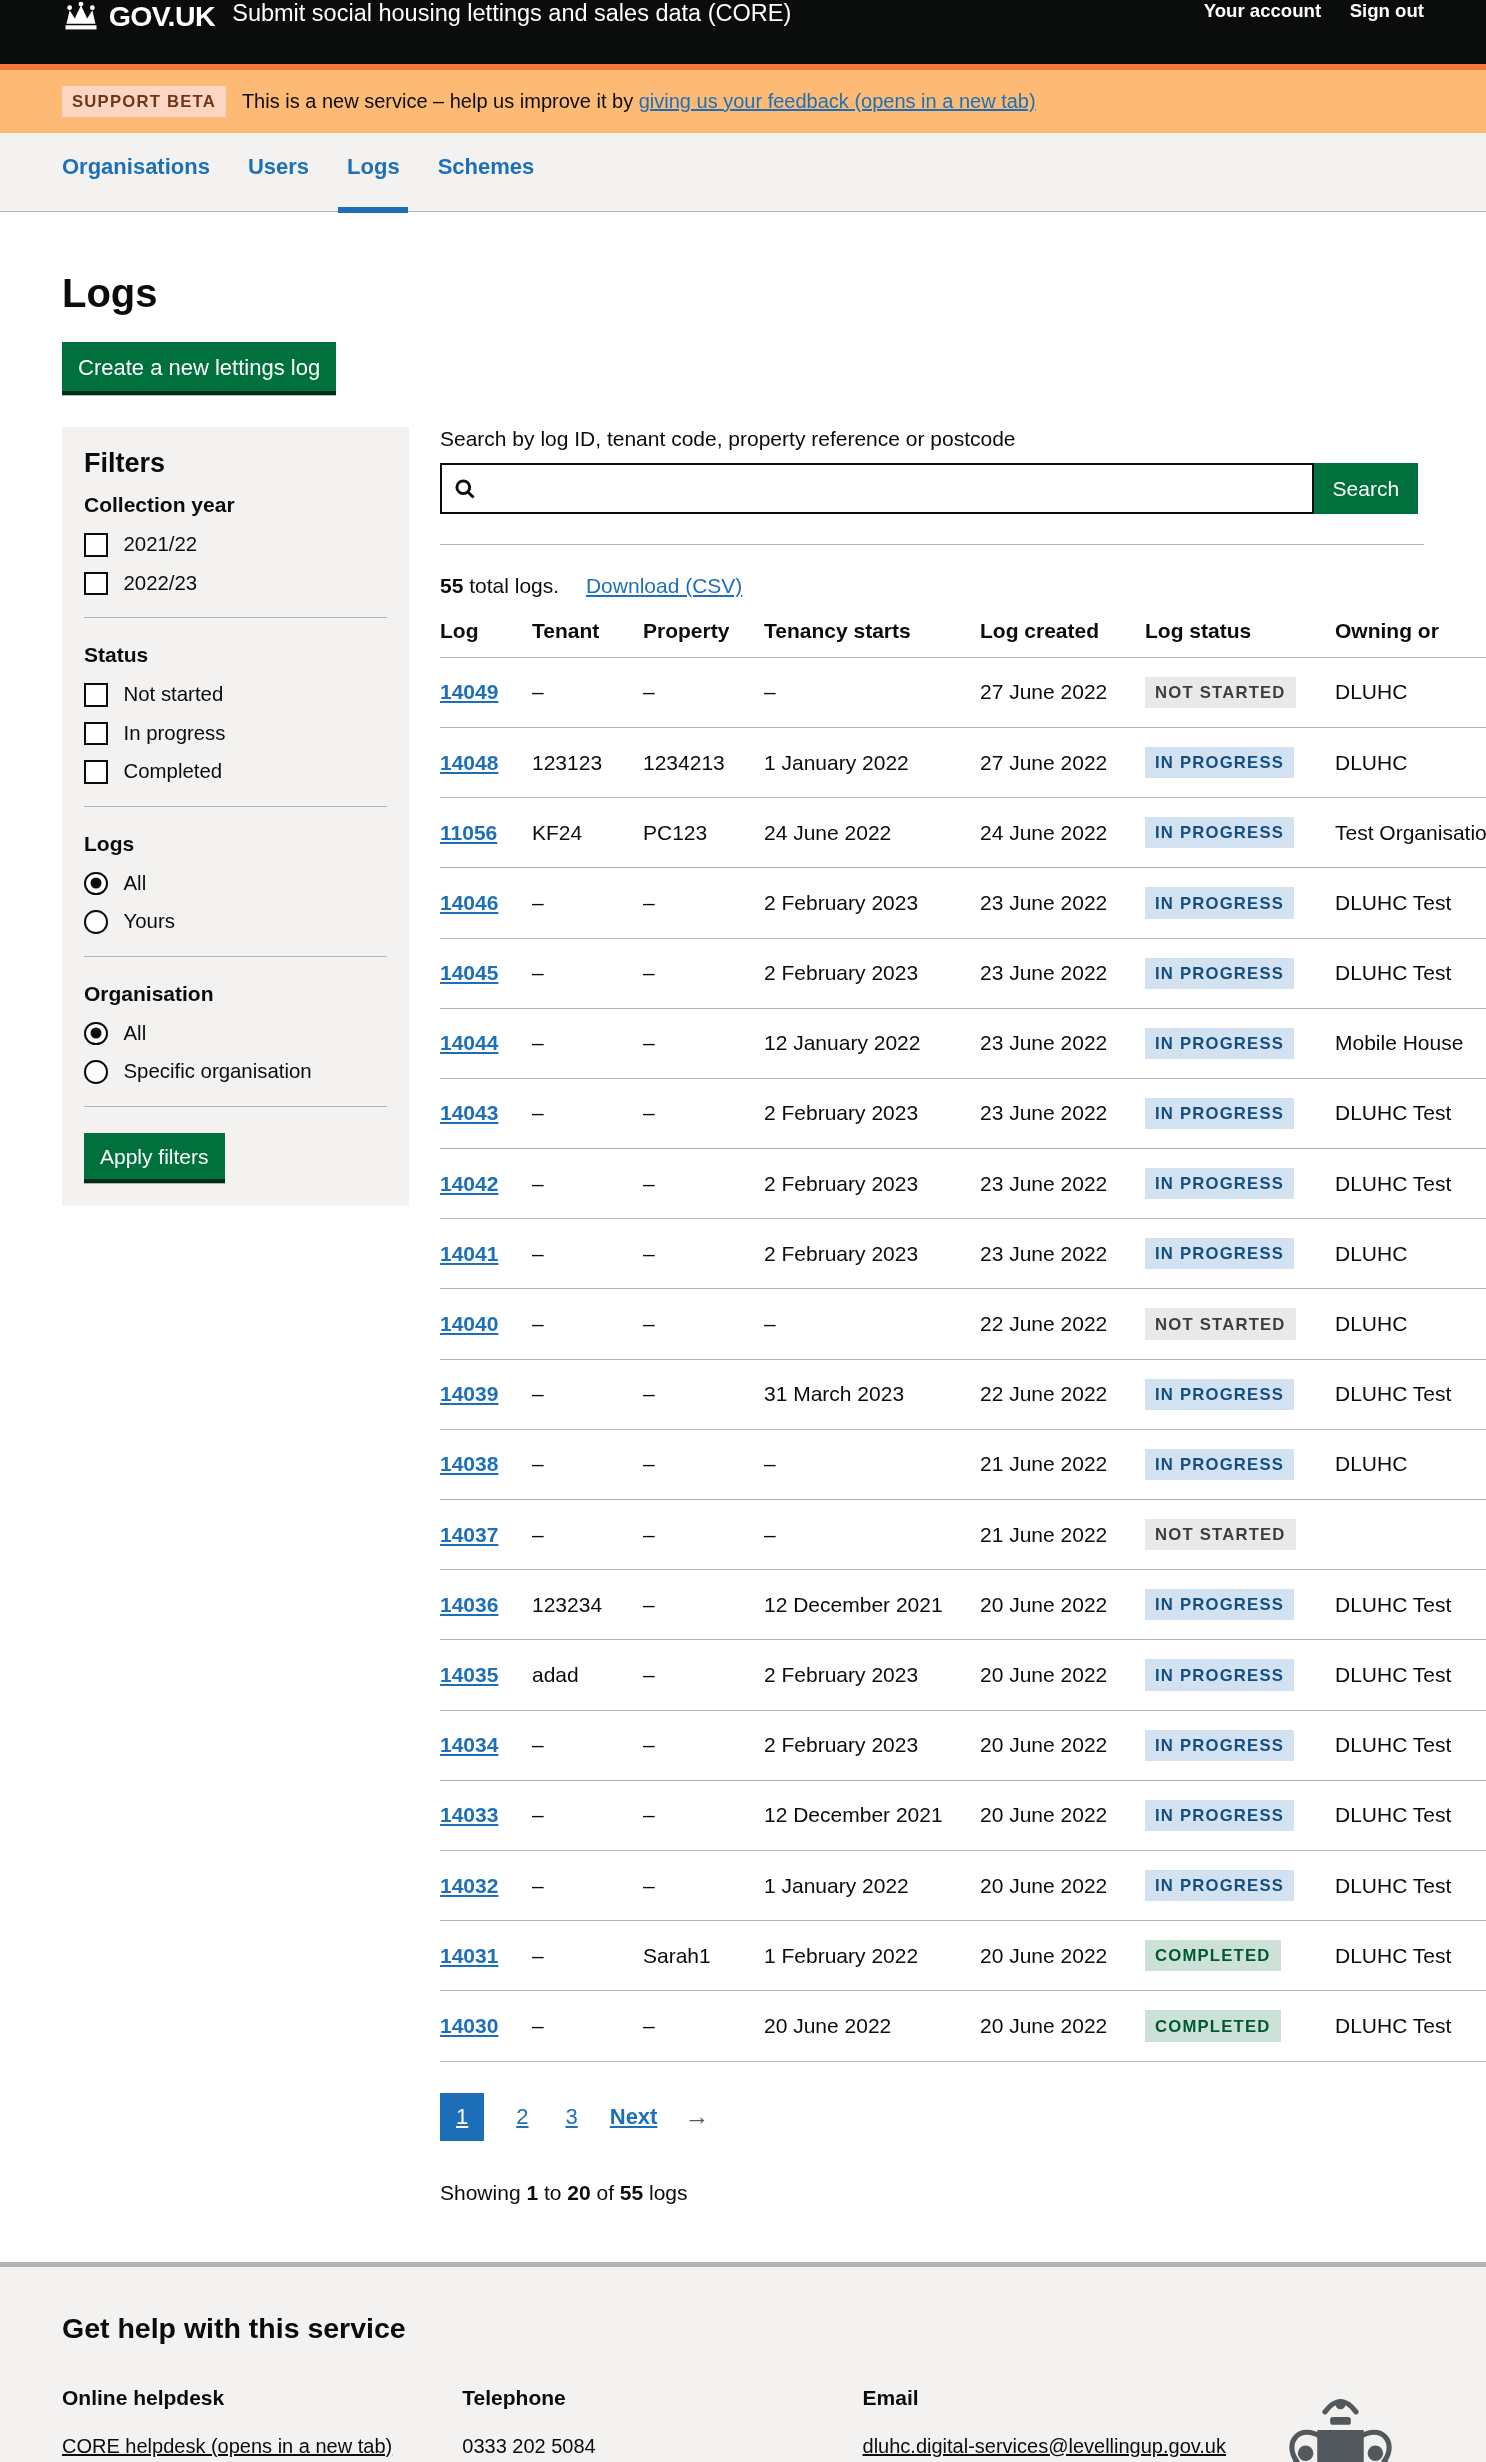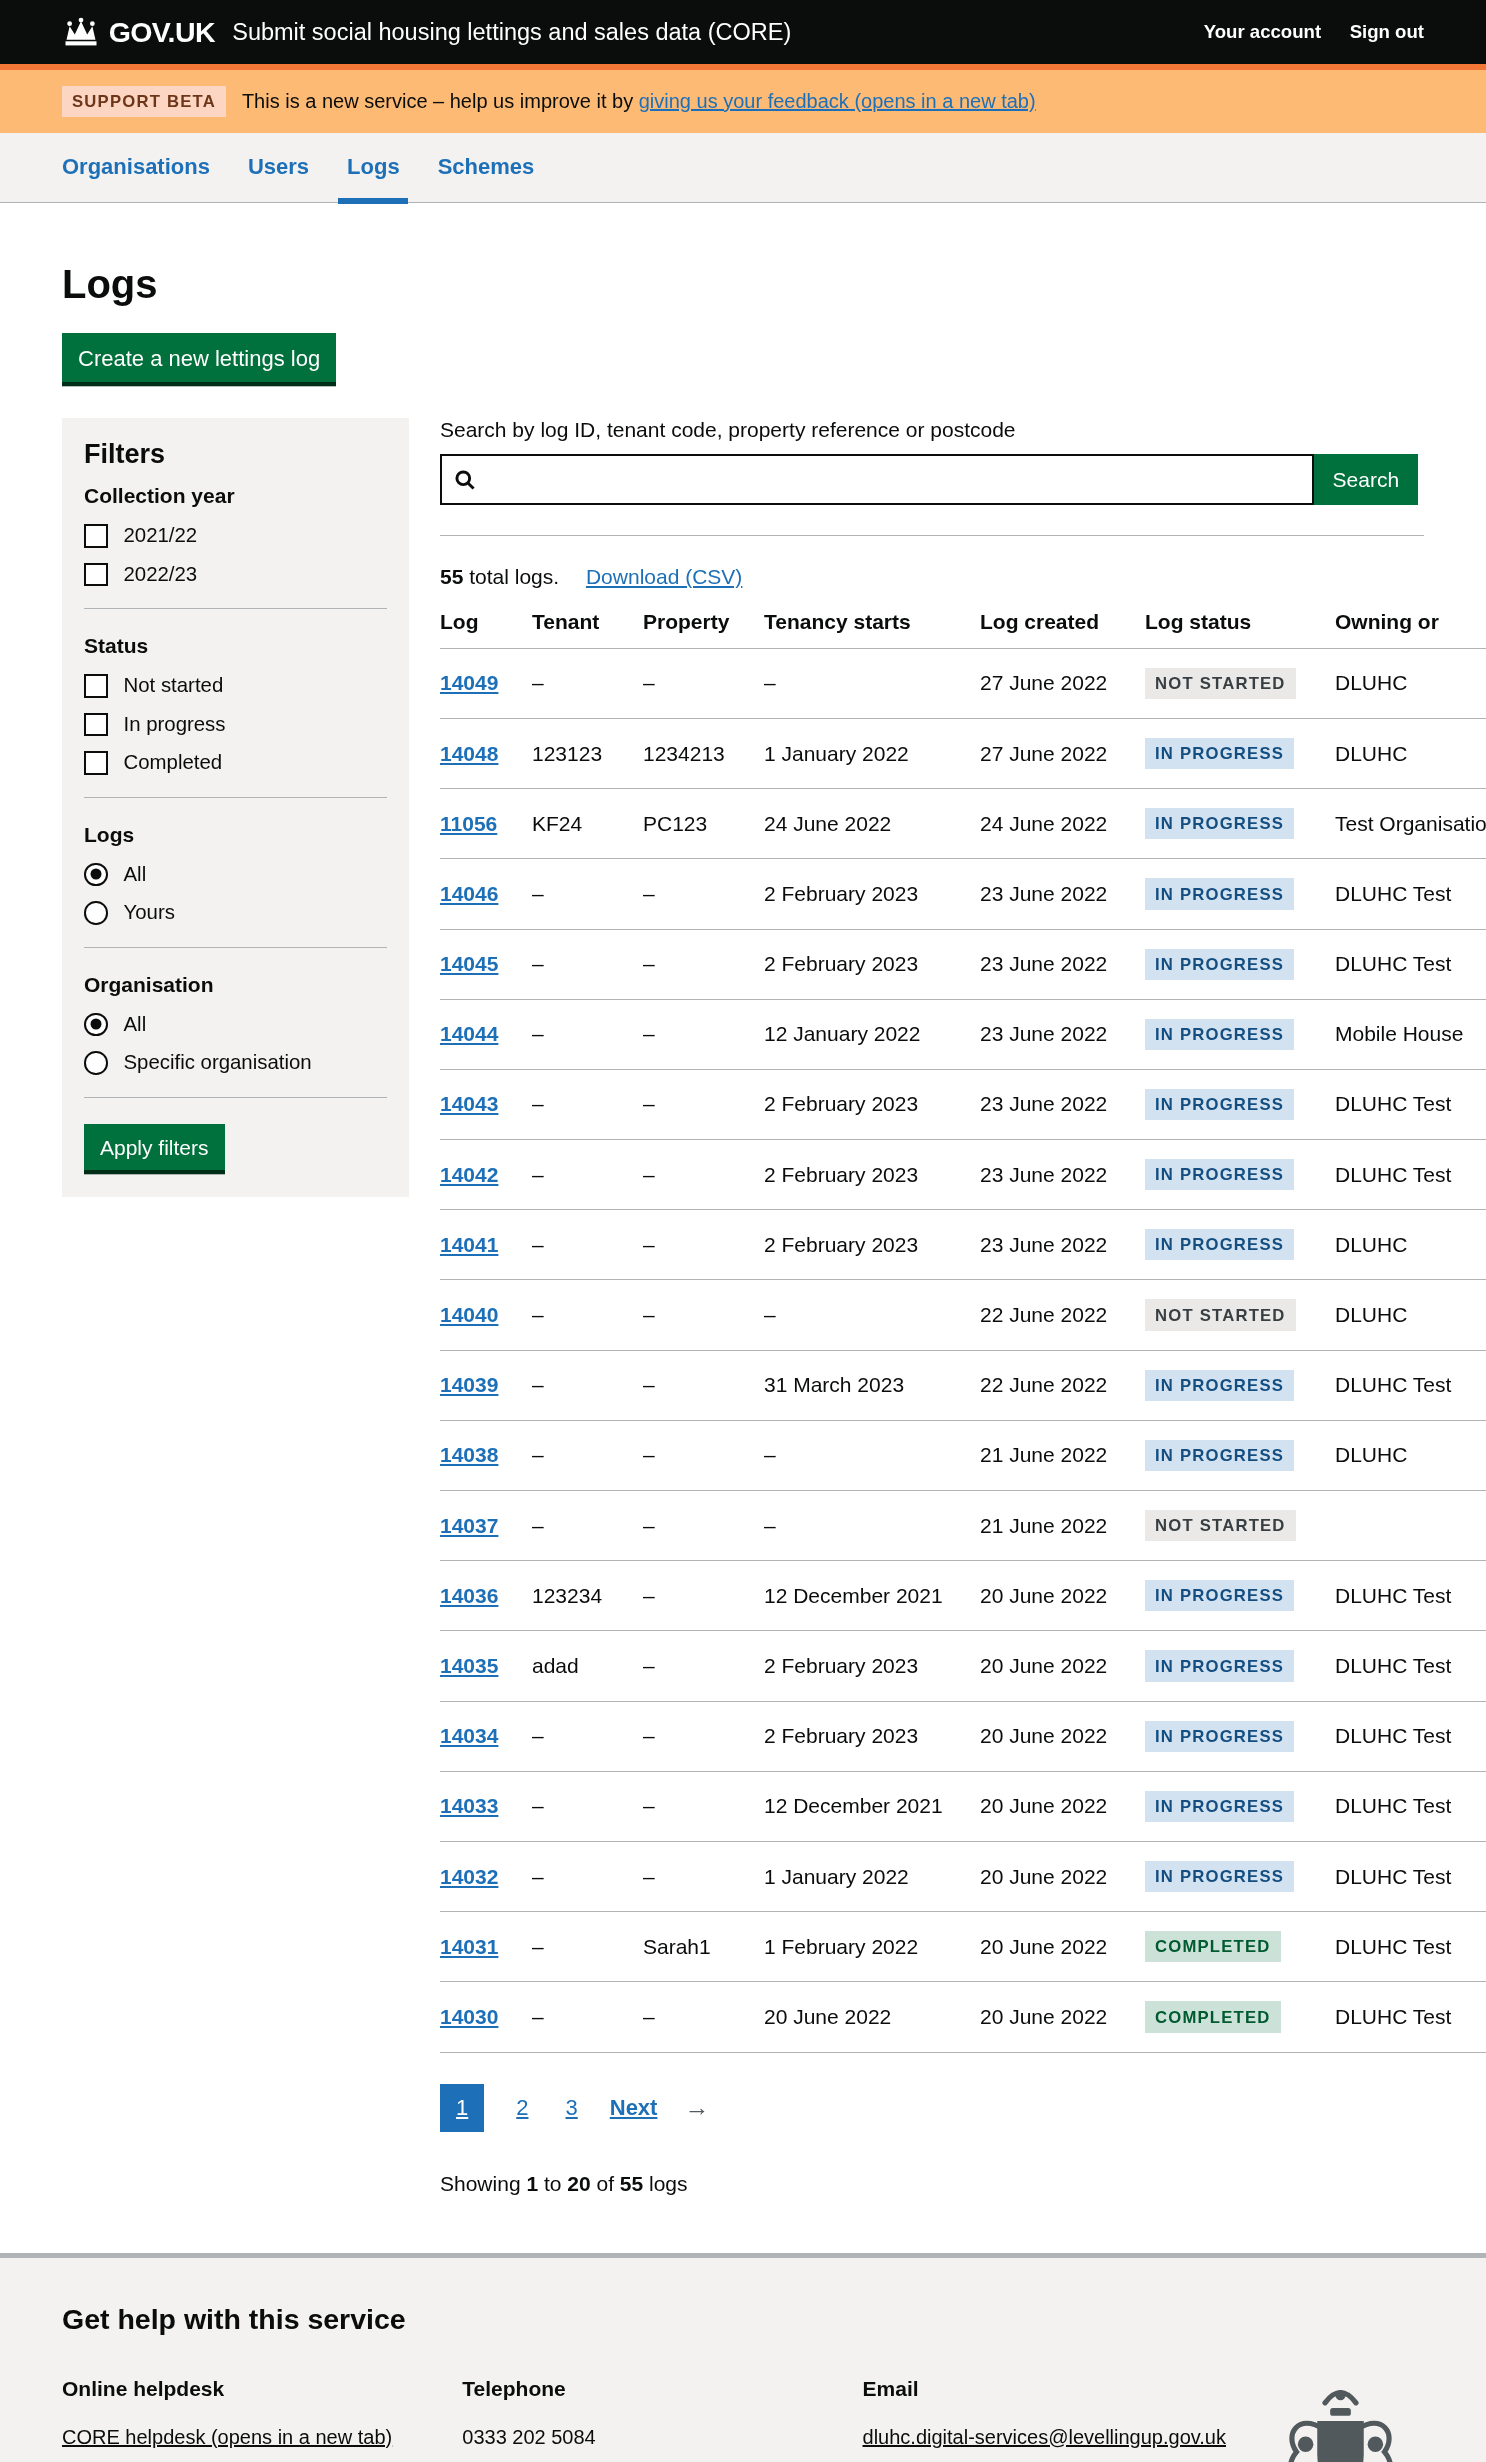--- a/index.html
+++ b/index.html
@@ -7,21 +7,21 @@
   body {
     width:1486px; min-height:2462px;
     font-family:"Liberation Sans", sans-serif;
     color:#0b0c0c; background:#ffffff;
     font-size:21px;
   }
   .container { width:1362px; margin:0 auto; }
 
   
   .govuk-header { background:#0b0c0c; border-bottom:6.2px solid #f47738; }
-  .header-inner { display:flex; align-items:center; height:64px; }
+  .header-inner { display:flex; align-items:flex-start; height:64px; }
   .brand { display:flex; align-items:center; gap:8.7px; color:#fff; }
   .brand-text { font-weight:bold; font-size:28.5px; letter-spacing:-0.6px; }
   .service-name { color:#fff; font-size:23.5px; margin-left:17.3px; text-decoration:none; }
   .header-links { margin-left:auto; display:flex; gap:28.5px; }
   .header-link { color:#fff; font-size:18.6px; font-weight:bold; text-decoration:none; cursor:pointer; }
 
   
   .phase { background:#fdba74; }
   .phase-inner { display:flex; align-items:center; gap:16px; padding:16px 0; }
   .phase-tag {
@@ -29,21 +29,21 @@
     letter-spacing:1.2px; padding:6.2px 10px 5px; text-transform:uppercase; white-space:nowrap;
   }
   .phase-text { font-size:20px; }
   a.inline-link { color:#1d70b8; text-decoration:underline; cursor:pointer; }
 
   
   .subnav { background:#f3f2f1; border-bottom:1.9px solid #b1b4b6; }
   .tabs { display:flex; gap:38px; padding-top:21px; }
   .tab {
     display:inline-block; color:#1d70b8; font-weight:bold; font-size:22px;
-    text-decoration:none; padding-bottom:22px; position:relative; cursor:pointer;
+    text-decoration:none; padding-bottom:31px; position:relative; cursor:pointer;
   }
   .tab.active::after {
     content:""; position:absolute; left:-8.7px; right:-8.7px; bottom:-1.9px;
     height:5.6px; background:#1d70b8;
   }
 
   
   main { padding-top:59px; }
   h1.page-title { font-size:40px; font-weight:bold; margin-bottom:26px; }
   .btn {

